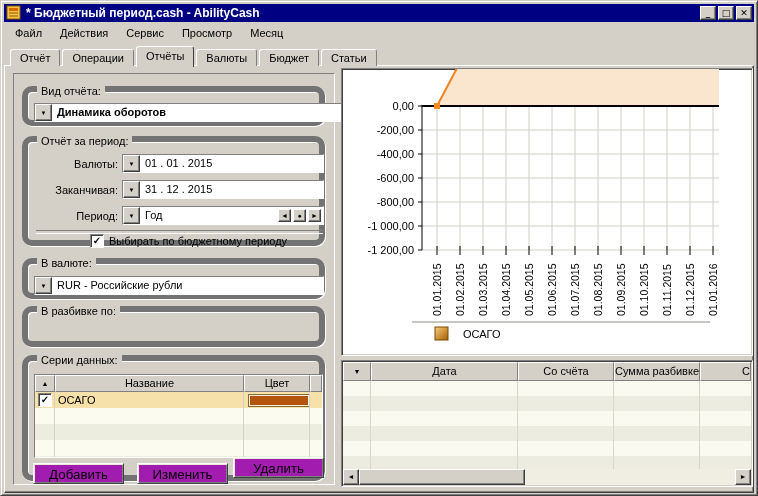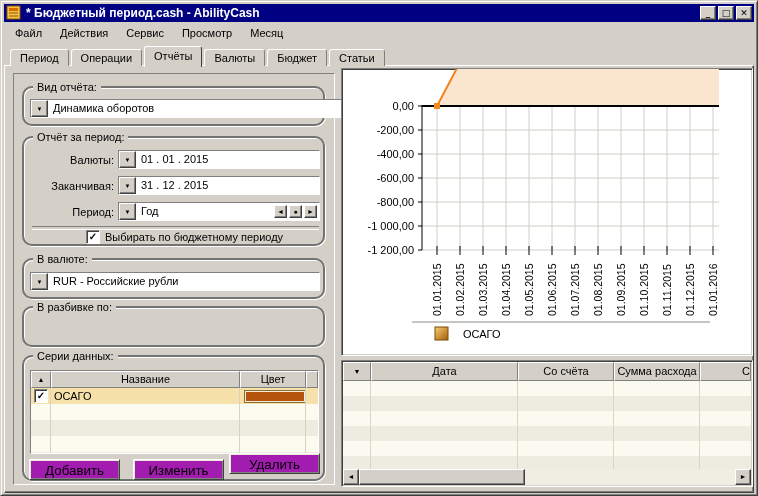--- a/index.html
+++ b/index.html
@@ -17,21 +17,21 @@
   .menu-item{padding:3px 9px;}
   .tabstrip{display:flex;align-items:flex-end;height:22px;padding-left:6px;position:relative;z-index:4;}
   .tab{height:16px;line-height:16px;padding:0 9px;background:#D4D0C8;margin-right:2px;position:relative;top:1px;
     border:1px solid;border-color:#fff #808080 #808080 #fff;border-bottom:none;border-radius:3px 3px 0 0;}
   .tab.active{height:20px;line-height:19px;top:2px;z-index:6;border-color:#fff #404040 #D4D0C8 #fff;}
   .tabpage{position:absolute;left:3px;top:64px;width:750px;height:428px;background:#D4D0C8;box-sizing:border-box;
     border:1px solid;border-color:#fff #404040 #404040 #fff;box-shadow:inset -1px -1px 0 #808080;z-index:1;}
   
   .left-panel{position:absolute;left:8px;top:7px;width:322px;height:412px;box-sizing:border-box;
     border:1px solid;border-color:#808080 #fff #fff #808080;}
-  .group{position:absolute;left:8px;box-sizing:border-box;border:2px solid #737373;border-radius:10px;
+  .group{position:absolute;left:8px;box-sizing:border-box;border:6px solid #737373;border-radius:10px;
     box-shadow:inset 1px 1px 0 #fff, 1px 1px 0 #fff;width:303px;}
   .group-label{position:absolute;top:-7px;left:9px;background:#D4D0C8;padding:0 4px;line-height:12px;}
   .combo{position:absolute;display:flex;height:19px;box-sizing:border-box;
     border:1px solid;border-color:#808080 #fff #fff #808080;background:#fff;}
   .combo-btn{width:17px;height:17px;background:#D4D0C8;border:1px solid;border-color:#fff #404040 #404040 #fff;
     box-shadow:inset -1px -1px 0 #808080;text-align:center;font-size:6px;line-height:16px;color:#000;flex:0 0 17px;box-sizing:border-box;}
   .combo-text{flex:1;background:#fff;line-height:17px;padding-left:5px;white-space:nowrap;overflow:hidden;}
   .field-row{position:absolute;display:flex;align-items:center;width:290px;left:6px;}
   .field-label{width:84px;text-align:right;padding-right:4px;flex:0 0 84px;}
   .nav-btns{display:flex;gap:2px;padding:2px;background:#fff;}
@@ -89,35 +89,35 @@
   </div>
 
   <div class="menubar" id="menubar">
       <span class="menu-item">Файл</span>
       <span class="menu-item">Действия</span>
       <span class="menu-item">Сервис</span>
       <span class="menu-item">Просмотр</span>
       <span class="menu-item">Месяц</span>
     </div>
   <div class="tabstrip" id="tabstrip">
-      <span class="tab">Период</span>
+      <span class="tab">Отчёт</span>
       <span class="tab">Операции</span>
       <span class="tab active">Отчёты</span>
       <span class="tab">Валюты</span>
       <span class="tab">Бюджет</span>
       <span class="tab">Статьи</span>
     </div>
 
   <div class="tabpage">
 
     <div class="left-panel">
 
       <div class="group" style="top:12px;height:40px;">
         <span class="group-label">Вид отчёта:</span>
-        <div class="combo" style="left:6px;top:11px;width:324px;">
+        <div class="combo" style="left:6px;top:11px;width:324px;font-weight:bold;">
           <span class="combo-btn">▼</span>
           <span class="combo-text">Динамика оборотов</span>
         </div>
       </div>
 
       <div class="group" style="top:62px;height:110px;">
         <span class="group-label">Отчёт за период:</span>
         <div class="field-row" style="top:12px;">
           <span class="field-label">Валюты:</span>
           <div class="combo" style="position:relative;flex:1;">
@@ -320,21 +320,21 @@
           <text x="121" y="269" font-family="&quot;Liberation Sans&quot;,sans-serif" font-size="11">ОСАГО</text>
         </svg>
     </div>
 
     <div class="table-panel">
       <div id="detail-table">
           <div class="dt-header">
             <div class="dt-hcell" style="font-size: 7px;">▼</div>
             <div class="dt-hcell">Дата</div>
             <div class="dt-hcell">Со счёта</div>
-            <div class="dt-hcell">Сумма расхода</div>
+            <div class="dt-hcell">Сумма разбивке</div>
             <div class="dt-hcell" style="text-align: right;">С</div>
           </div>
           <div class="dt-row" style="background: rgb(250, 250, 240);">
             <div class="dt-cell"></div>
             <div class="dt-cell"></div>
             <div class="dt-cell"></div>
             <div class="dt-cell"></div>
             <div class="dt-cell" style="border-right: none;"></div>
           </div>
           <div class="dt-row" style="background: rgb(236, 236, 224);">

